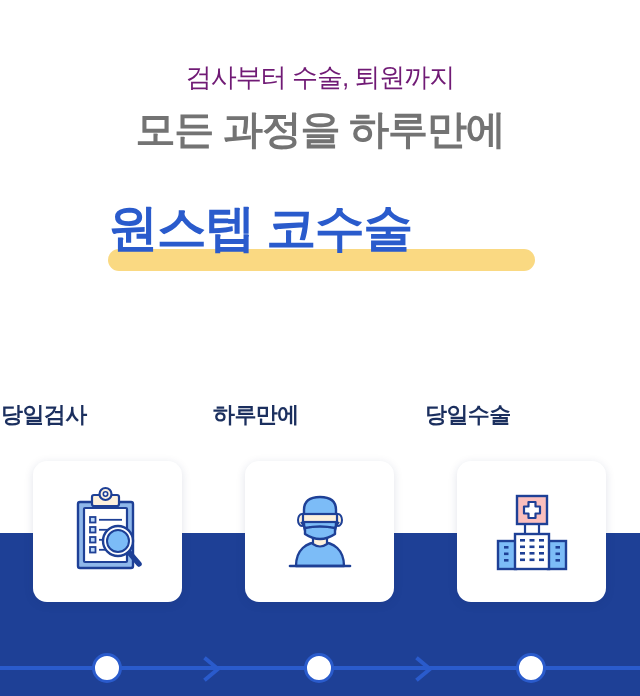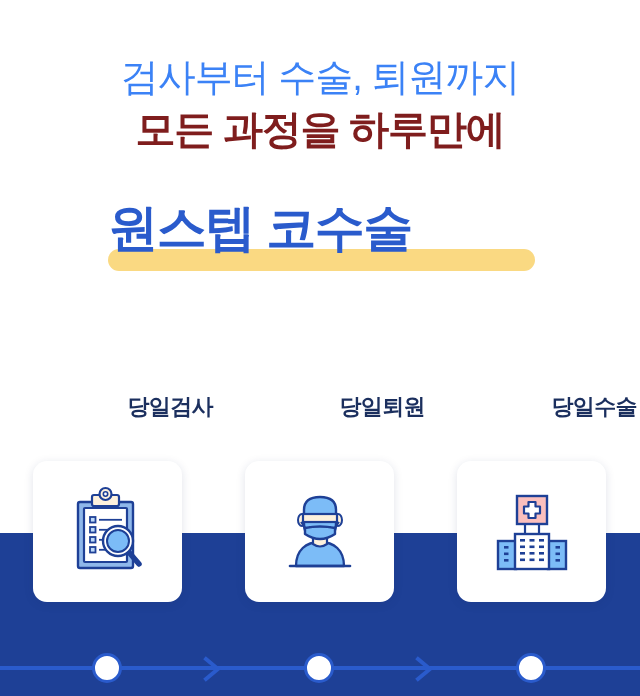--- a/index.html
+++ b/index.html
@@ -34,33 +34,33 @@
   
   .headline {
     position: absolute;
     left: 0;
     top: 52px;
     width: 640px;
     text-align: center;
   }
   .headline-line1 {
     display: block;
-    font-size: 38px;
+    font-size: 26px;
     font-weight: 500;
     letter-spacing: -1px;
-    color: #3b82f6;
+    color: #701a75;
     line-height: 50px;
     white-space: nowrap;
   }
   .headline-line2 {
     display: block;
     font-size: 40px;
     font-weight: 700;
     letter-spacing: -1.2px;
-    color: #7f1d1d;
+    color: #737373;
     line-height: 54px;
     white-space: nowrap;
   }
 
   
   .title-wrap {
     position: absolute;
     left: 0;
     top: 190px;
     width: 520px;
@@ -129,23 +129,23 @@
   
   .labels {
     position: absolute;
     left: 0;
     top: 388px;
     width: 640px;
     height: 32px;
   }
   .step-label {
     position: absolute;
-    top: 4px;
+    top: 12px;
     width: 212px;
-    text-align: right;
+    text-align: left;
     font-size: 22px;
     font-weight: 700;
     letter-spacing: -0.6px;
     color: #1b2f5e;
     line-height: 30px;
     white-space: nowrap;
   }
   .label-1 { left: 1px; }
   .label-2 { left: 213px; }
   .label-3 { left: 425px; }
@@ -210,21 +210,21 @@
     </div>
     <div class="chevron chevron-2">
       <svg viewBox="0 0 18 26" width="18" height="26">
         <polyline points="3,3 15,13 3,23" fill="none" stroke="#2a5bcc" stroke-width="4" stroke-linecap="square" stroke-linejoin="miter"></polyline>
       </svg>
     </div>
   </div>
 
   <div class="labels">
     <div class="step-label label-1">당일검사</div>
-    <div class="step-label label-2">당일퇴원</div>
+    <div class="step-label label-2">하루만에</div>
     <div class="step-label label-3">당일수술</div>
   </div>
 
   <div class="cards">
 
     <div class="card card-1">
       <div class="card-icon">
         <svg viewBox="0 0 96 96" width="96" height="96">
 
           <rect x="18" y="18" width="55" height="66" rx="2" fill="#8fb8ea" stroke="#1e4096" stroke-width="2.4"></rect>

